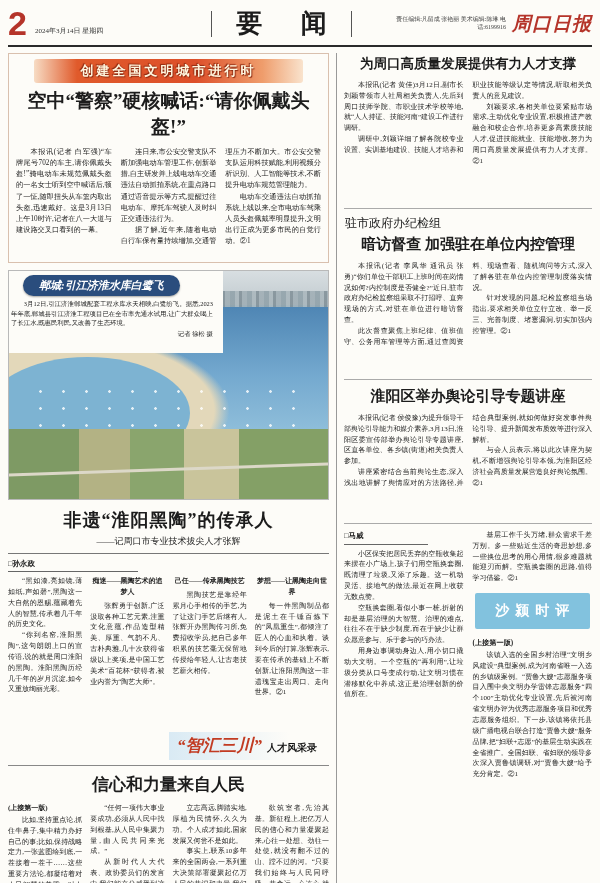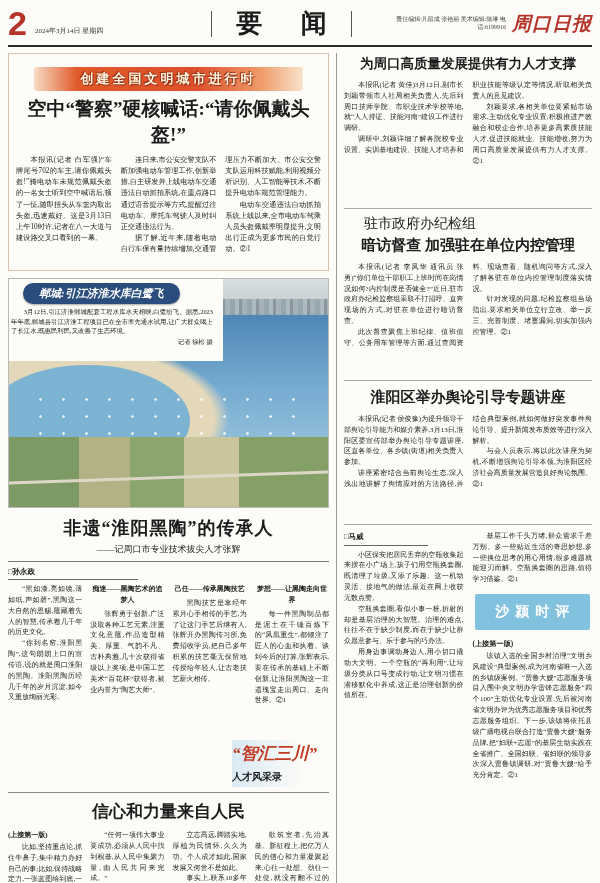--- a/index.html
+++ b/index.html
@@ -21,21 +21,21 @@
   .editors { font-size:6px; color:#444; text-align:right; line-height:1.3; }
   .masthead { font-size:19px; font-weight:bold; font-style:italic; color:#b5342a; letter-spacing:1px; white-space:nowrap; }
   
   .main { display:flex; margin-top:6px; }
   .left { width:328px; padding-right:7px; }
   .right { width:256px; border-left:1px solid #999; padding-left:7px; }
   p { margin:0; text-indent:2em; }
   
   .box1 { border:1px solid #d9c0ae; padding:5px 7px 7px; }
   .banner {
-    margin:8px auto 5px; width:88%; text-align:center; border-radius:3px; padding:3px 0;
+    margin:0 auto 5px; width:88%; text-align:center; border-radius:3px; padding:3px 0;
     font-size:13px; font-weight:bold; letter-spacing:3px; color:#fff6df;
     background:linear-gradient(90deg,#f7dcc4,#e05a2b 16%,#dd4f2a 60%,#ef9d6c 85%,#f9e3cd);
     text-shadow:1px 1px 1px #8d2a10, -1px -1px 1px #8d2a10;
   }
   .headline1 { font-size:19px; font-weight:bold; text-align:center; margin:4px 0 7px; }
   .body3 { column-count:3; column-gap:9px; font-size:7.2px; line-height:1.55; text-align:justify; height:108px; overflow:hidden; }
   
   .photo { position:relative; height:230px; margin-top:7px; border:1px solid #b9b9b9; overflow:hidden; background:#9cc3da; }
   .ph-sky { position:absolute; top:0; left:0; right:0; height:34px; background:linear-gradient(#d8dee1,#c0cacf); }
   .ph-town { position:absolute; top:20px; left:0; right:0; height:16px; opacity:.85;
@@ -56,33 +56,33 @@
   .credit { text-align:right; font-size:6.4px; text-indent:0; margin-top:1px; }
   
   .art-heitao { margin-top:8px; }
   .headline2 { font-size:18px; font-weight:bold; text-align:center; letter-spacing:1px; }
   .subtitle2 { font-size:9px; text-align:center; margin:3px 0 0; color:#222; }
   .rule { border-top:1px solid #777; margin:5px 0; }
   .byline { font-size:7.5px; font-weight:bold; border-bottom:1px solid #666; width:130px; padding-bottom:2px; margin:0 0 4px; text-indent:0; }
   .body4 { column-count:4; column-gap:8px; font-size:7px; line-height:1.55; text-align:justify; height:152px; overflow:hidden; }
   .subhead { font-weight:bold; text-align:center; text-indent:0; margin:3px 0; }
   .badge-row { display:flex; justify-content:flex-end; margin-top:4px; }
-  .talent-badge { display:flex; align-items:baseline; gap:5px; padding:2px 12px 3px 0;
-    background:linear-gradient(90deg,#d9eaf4,rgba(253,252,248,0) 75%);flex-direction:column; }
+  .talent-badge { display:flex; align-items:baseline; gap:5px; padding:2px 12px 3px 8px;
+    background:linear-gradient(90deg,#d9eaf4,rgba(253,252,248,0) 75%); }
   .talent-title { font-size:17px; font-weight:bold; font-style:italic; color:#c23b22; }
   .talent-sub { font-size:10px; font-weight:bold; color:#111; }
   
   .art-conf { margin-top:5px; border-top:1px solid #888; padding-top:6px; }
   .headline3 { font-family:"Liberation Sans","DejaVu Sans",sans-serif; font-size:17px; font-weight:bold; text-align:center; margin:1px 0 7px; }
   .body4b { column-count:4; column-gap:8px; font-size:7px; line-height:1.55; text-align:justify; height:130px; overflow:hidden; }
   .note { font-size:7px; font-weight:bold; text-indent:0; margin-bottom:1px; }
   
   .headline-r { font-size:13.5px; font-weight:bold; text-align:center; line-height:1.4; margin:2px 0 6px; }
   .headline-r.big { font-size:15px; }
-  .kicker { font-size:14px; margin:0 0 2px 20px; text-indent:0; }
+  .kicker { font-size:12px; margin:0 0 2px 1px; text-indent:0; }
   .body2 { column-count:2; column-gap:9px; font-size:7px; line-height:1.55; text-align:justify; overflow:hidden; }
   .h120 { height:122px; } .h112 { height:112px; } .h104 { height:104px; }
   .divider { border-top:1px solid #aaa; margin:6px 0; }
   .cols { display:flex; gap:9px; }
   .bcol { width:calc(50% - 4.5px); font-size:7px; line-height:1.55; text-align:justify; }
   .byline2 { font-size:7.5px; font-weight:bold; border-bottom:1px solid #666; padding-bottom:2px; margin:0 0 4px; width:70%; text-indent:0; }
   .review-badge { background:#82c2de; color:#fff; text-align:center; font-size:14px; font-weight:bold;
     letter-spacing:6px; padding:7px 0 7px 6px; margin:9px 2px; border-radius:2px;
     font-family:"Liberation Sans","DejaVu Sans",sans-serif; }
   .cont-note { font-weight:bold; font-size:7.2px; text-indent:0; margin:2px 0 1px; }

